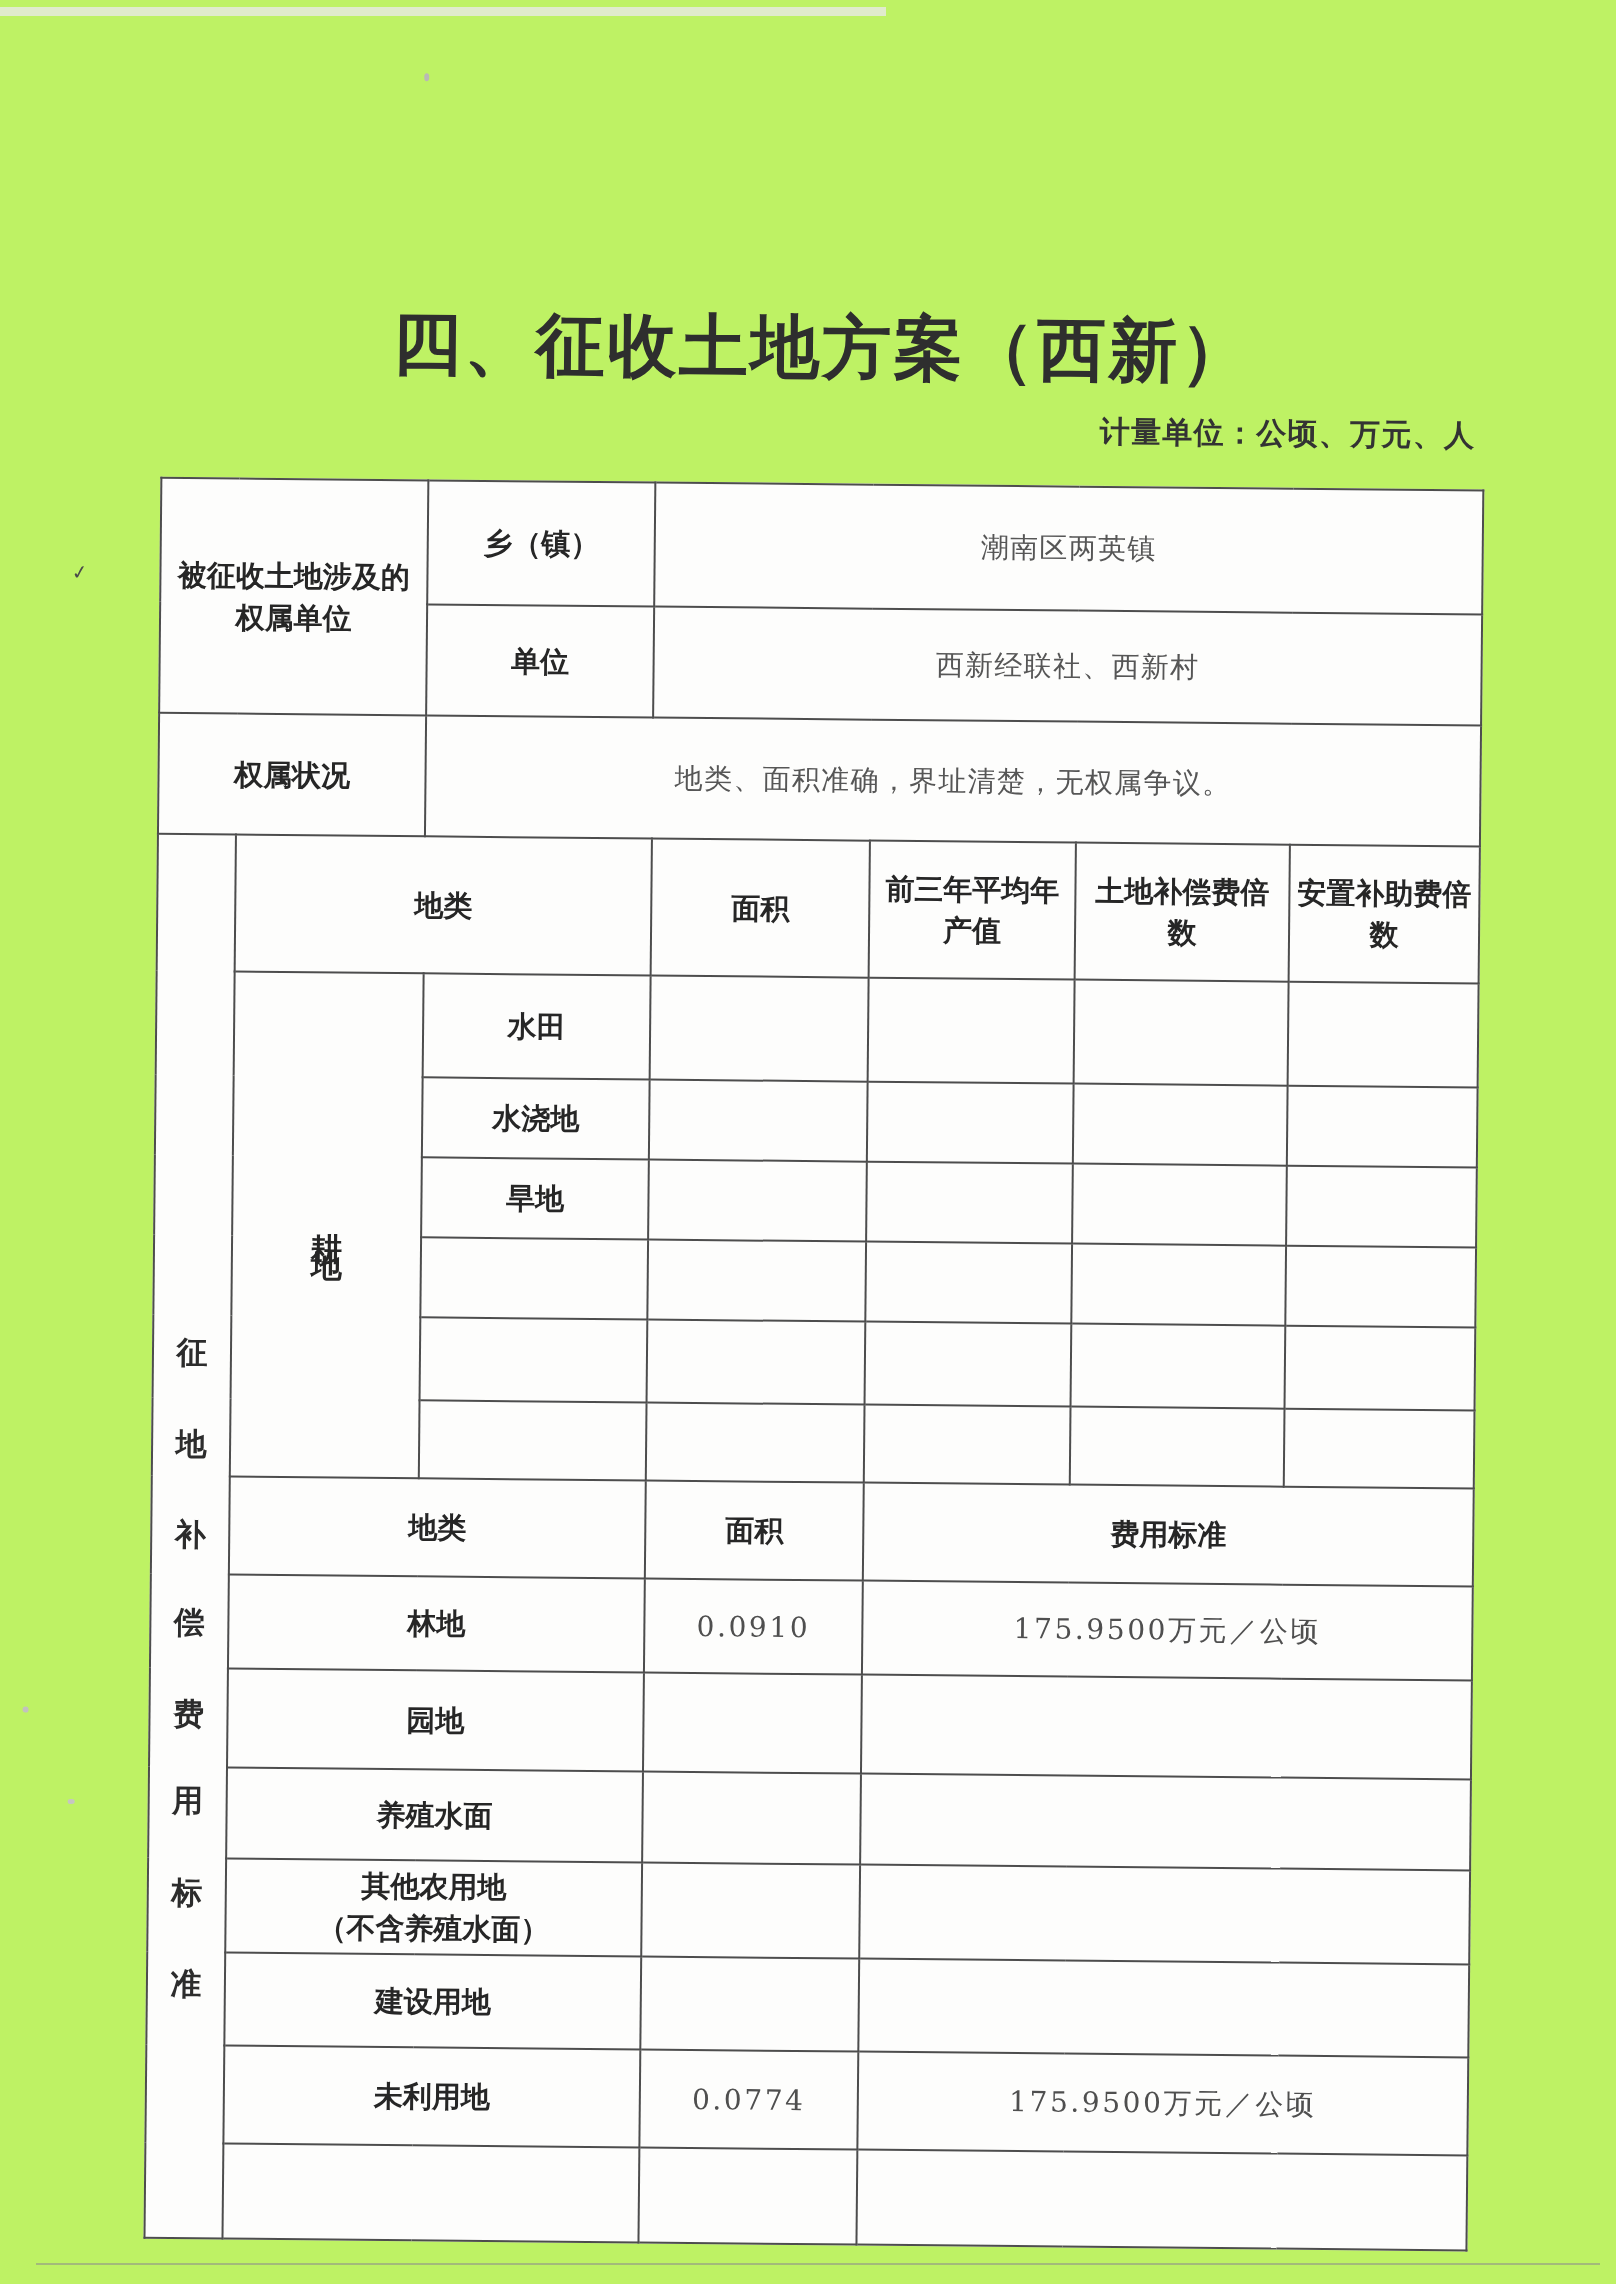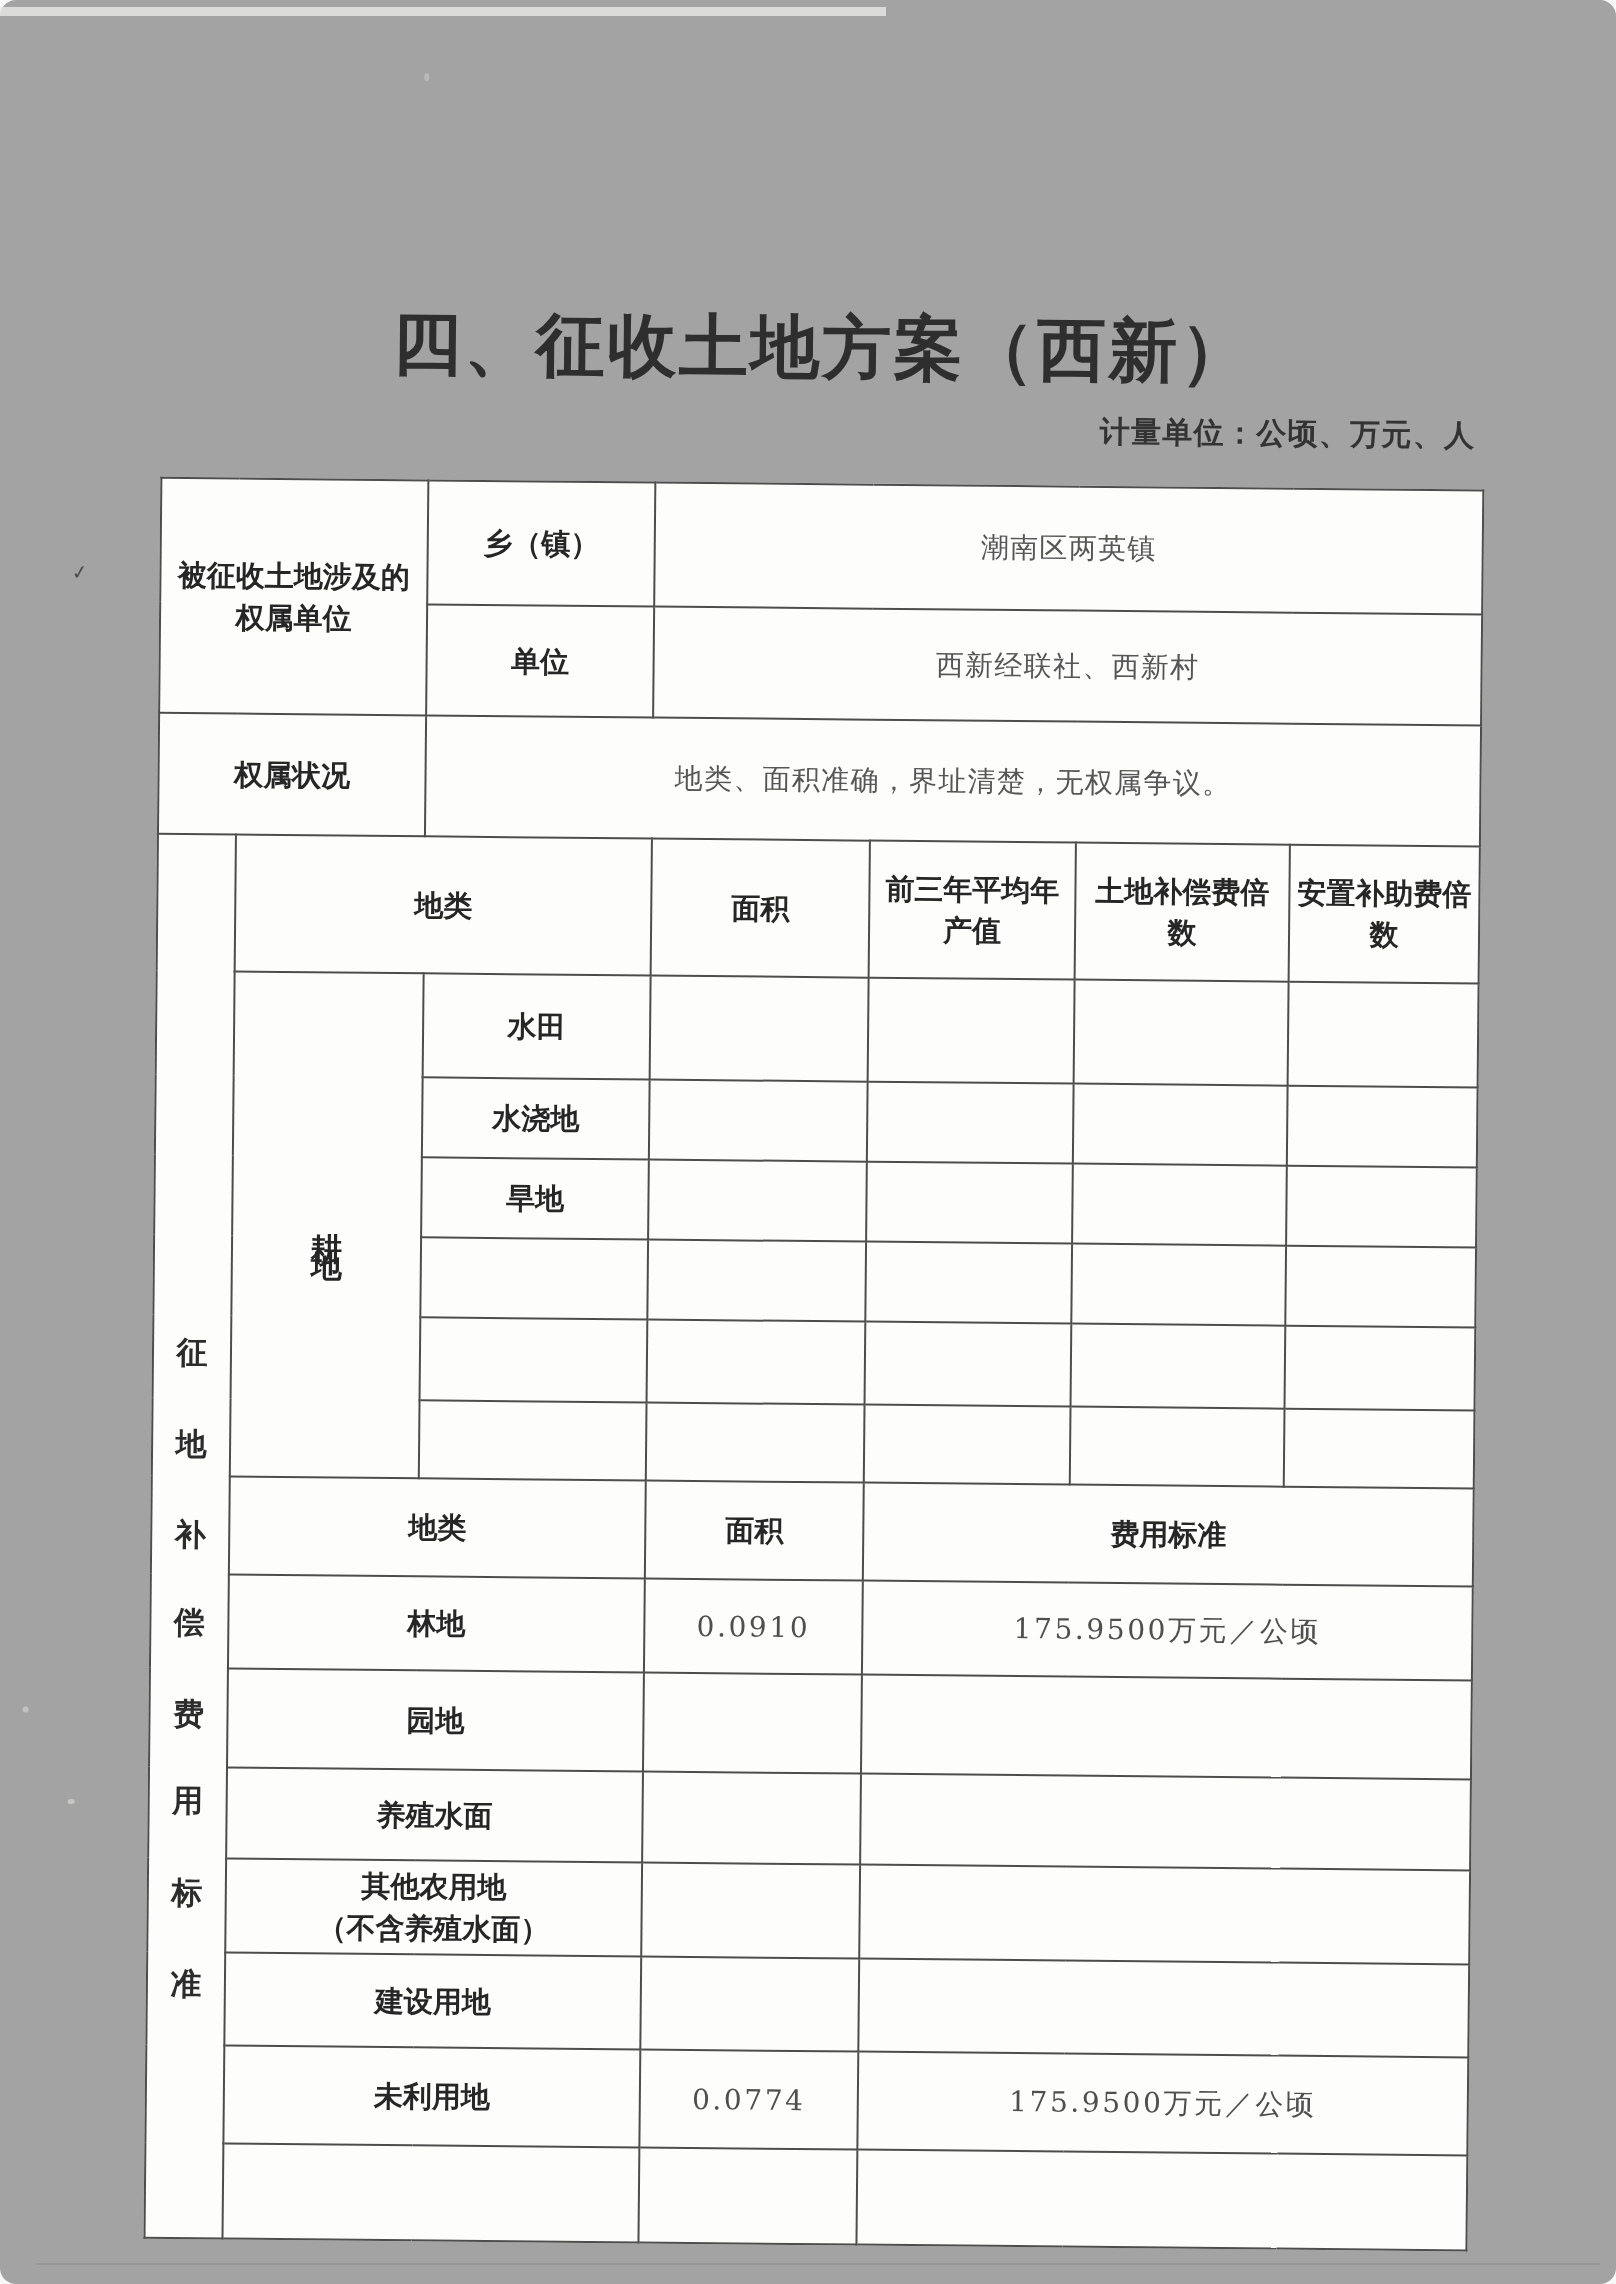--- a/index.html
+++ b/index.html
@@ -5,22 +5,21 @@
   html, body { margin: 0; padding: 0; }
   body {
     width: 1616px; height: 2284px;
     background: #f7f7f5;
     font-family: "DejaVu Sans", "Liberation Sans", sans-serif;
     position: relative;
     overflow: hidden;
   }
   .page {
     position: absolute; inset: 0;
-    background: #a3a3a3;
-    border-radius: 16px;
+    background: #bef264;
   }
   .scan {
     position: absolute; left: 0; top: 0; width: 1616px;
     transform: rotate(0.55deg);
     transform-origin: 808px 0px;
   }
   .content { width: 1321px; margin-left: 165px; }
 
   .doc-title {
     margin-top: 311px;

